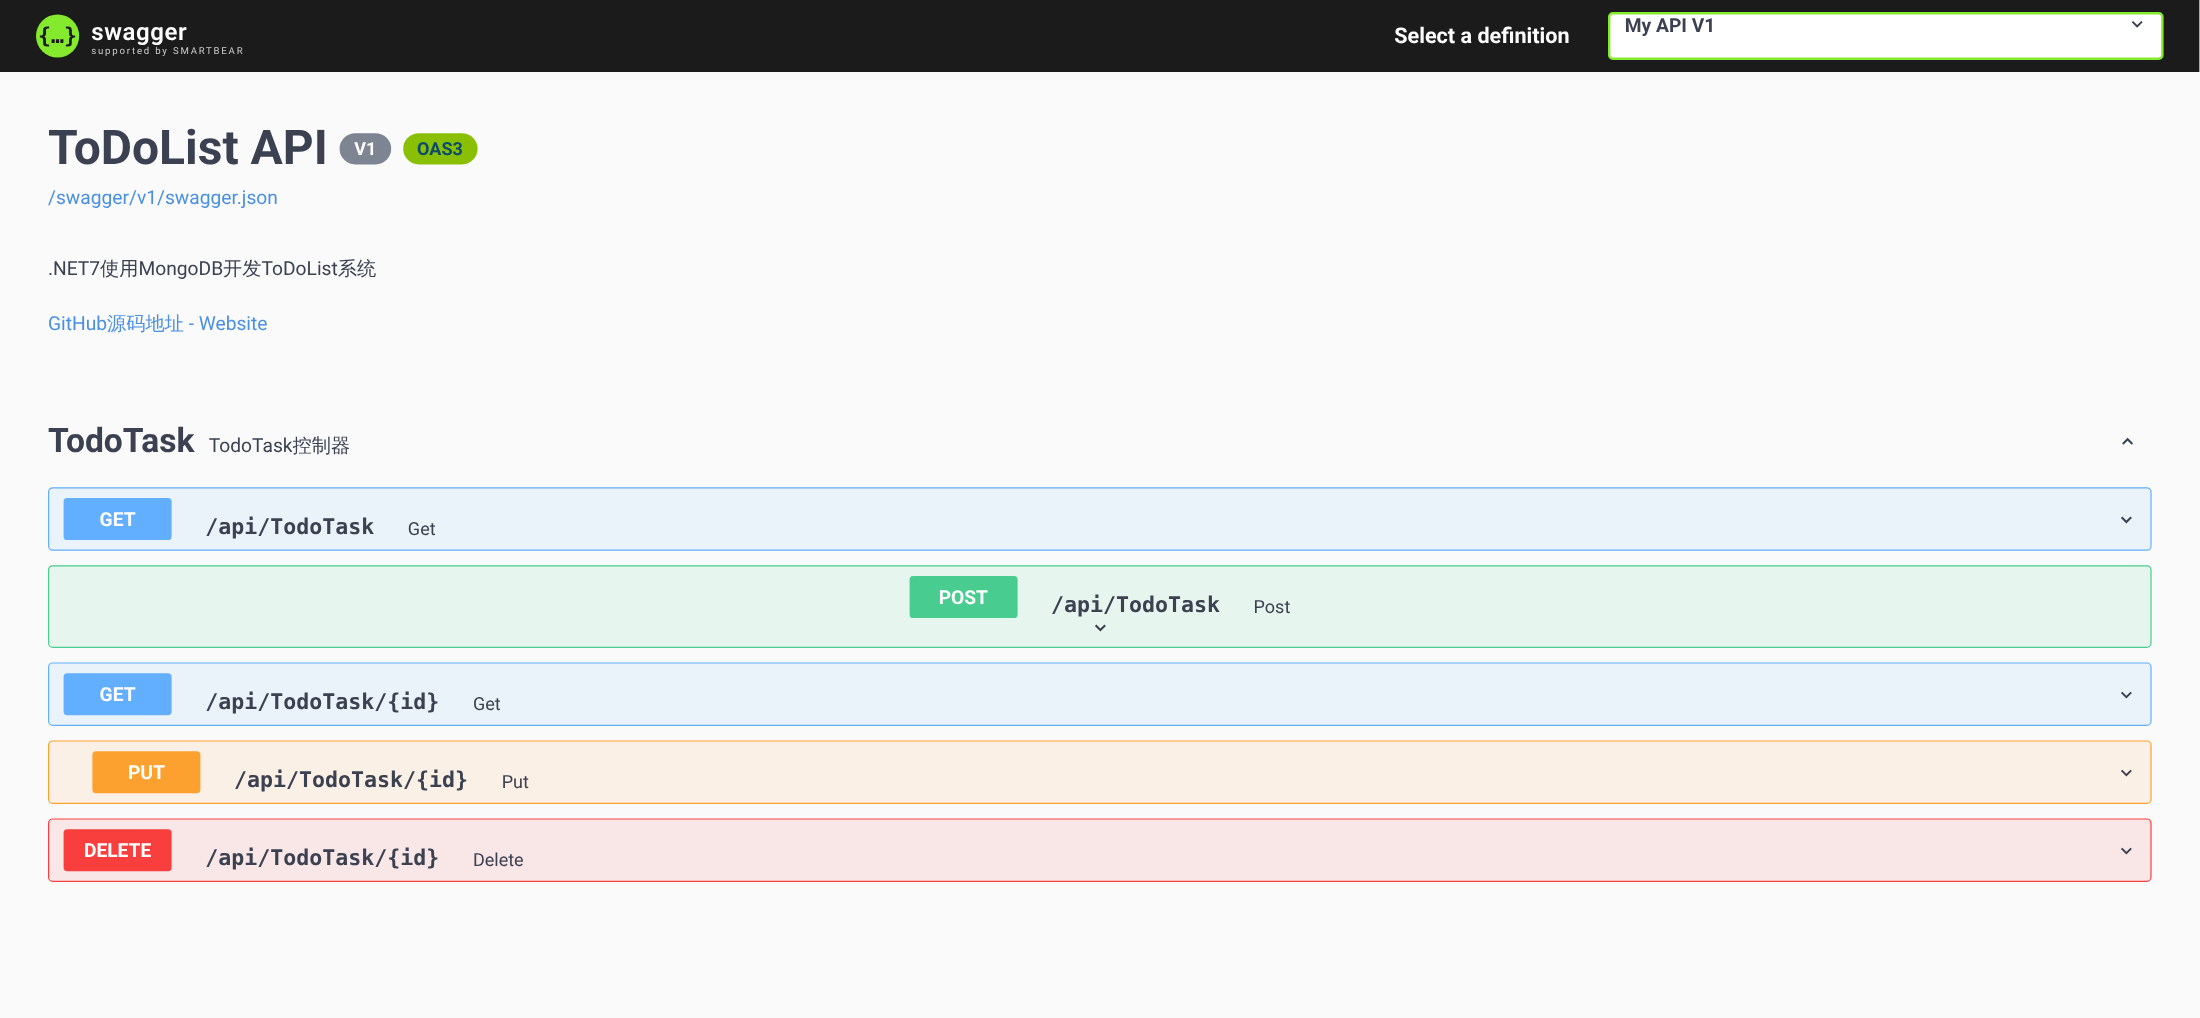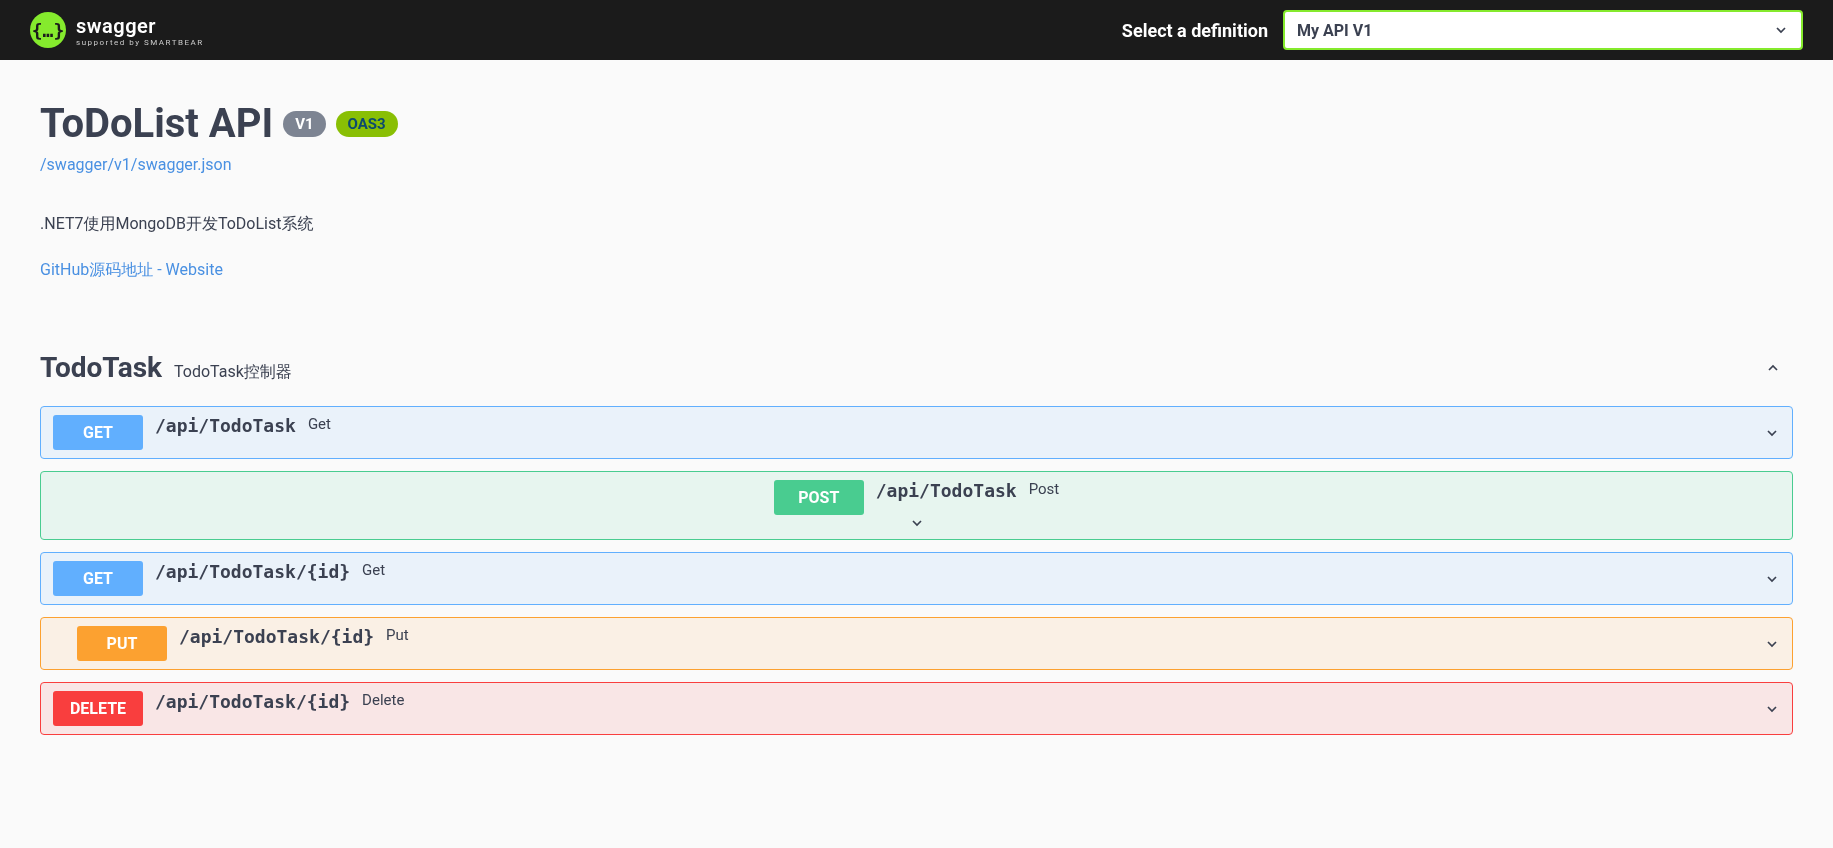--- a/index.html
+++ b/index.html
@@ -50,35 +50,35 @@
     }
     .logo-sub {
       color: #ccc;
       font-size: 8px;
       letter-spacing: 1.5px;
       text-align: right;
     }
     .definition-wrap {
       display: flex;
       align-items: center;
-      gap: 15px;
+      gap: 32px;
     }
     .definition-label {
       color: #fff;
       font-weight: 700;
       font-size: 18px;
     }
     .definition-select {
       background: #fff;
       border: 2px solid #85ea2d;
       border-radius: 4px;
       height: 40px;
-      width: 520px;
-      display: flex;
-      align-items: center;
+      width: 463px;
+      display: flex;
+      align-items: flex-start;
       justify-content: space-between;
       padding: 0 12px;
       cursor: pointer;
     }
     .definition-select-value {
       font-weight: 700;
       font-size: 16px;
       color: #3b4151;
     }
     .chevron {
@@ -171,22 +171,22 @@
       border-radius: 4px;
       margin-top: 12px;
       display: flex;
       align-items: center;
       justify-content: space-between;
       padding: 8px 12px;
       cursor: pointer;
     }
     .op-left {
       display: flex;
-      align-items: flex-start;
-      gap: 12px;
+      align-items: flex-end;
+      gap: 28px;
     }
     .method-badge {
       min-width: 90px;
       text-align: center;
       padding: 8px 0;
       border-radius: 3px;
       color: #fff;
       font-weight: 700;
       font-size: 16px;
     }

